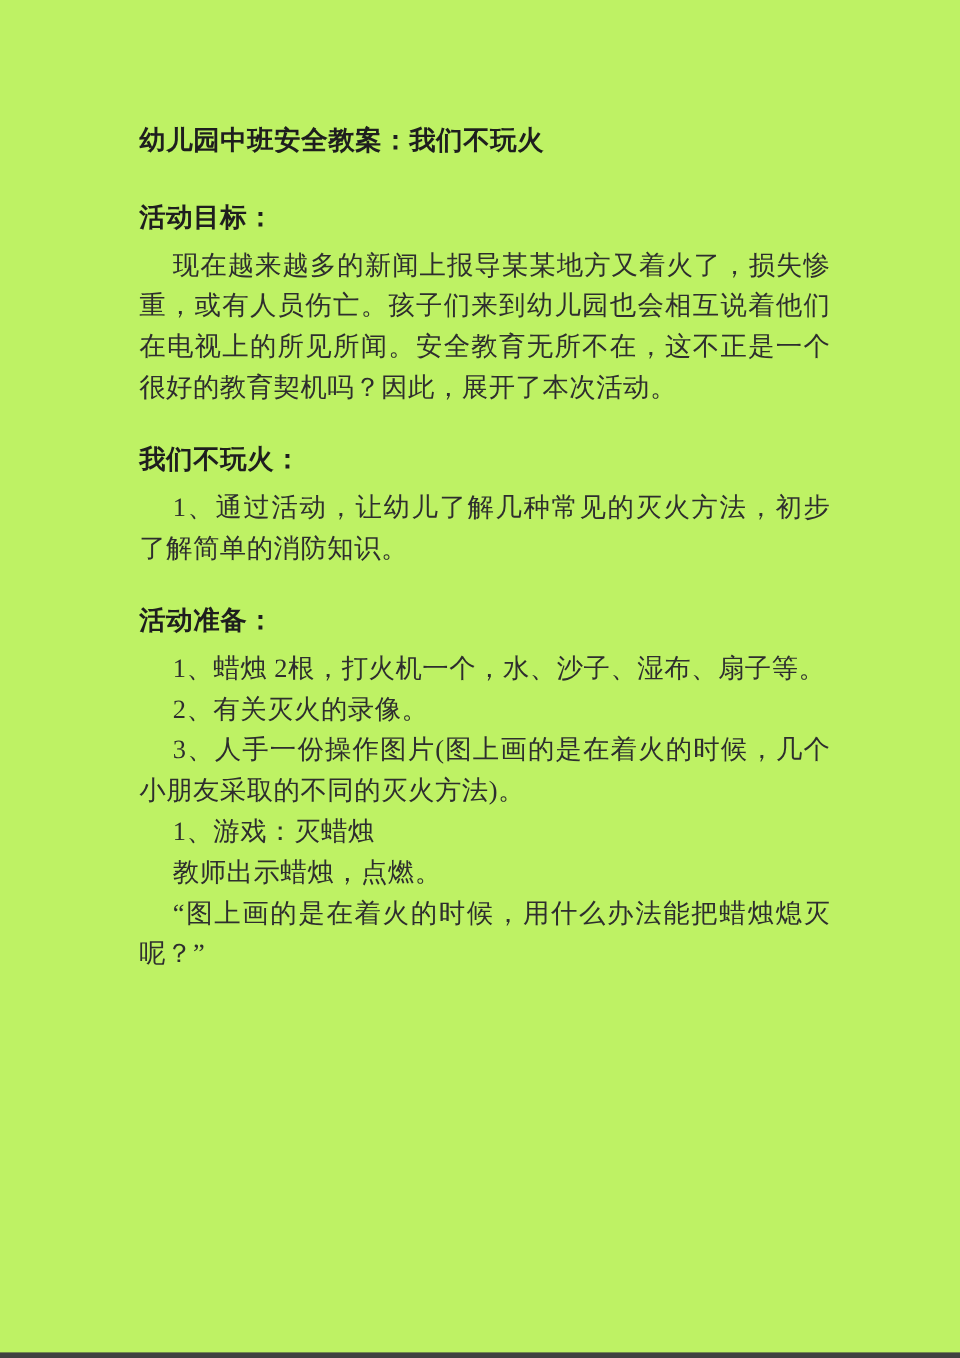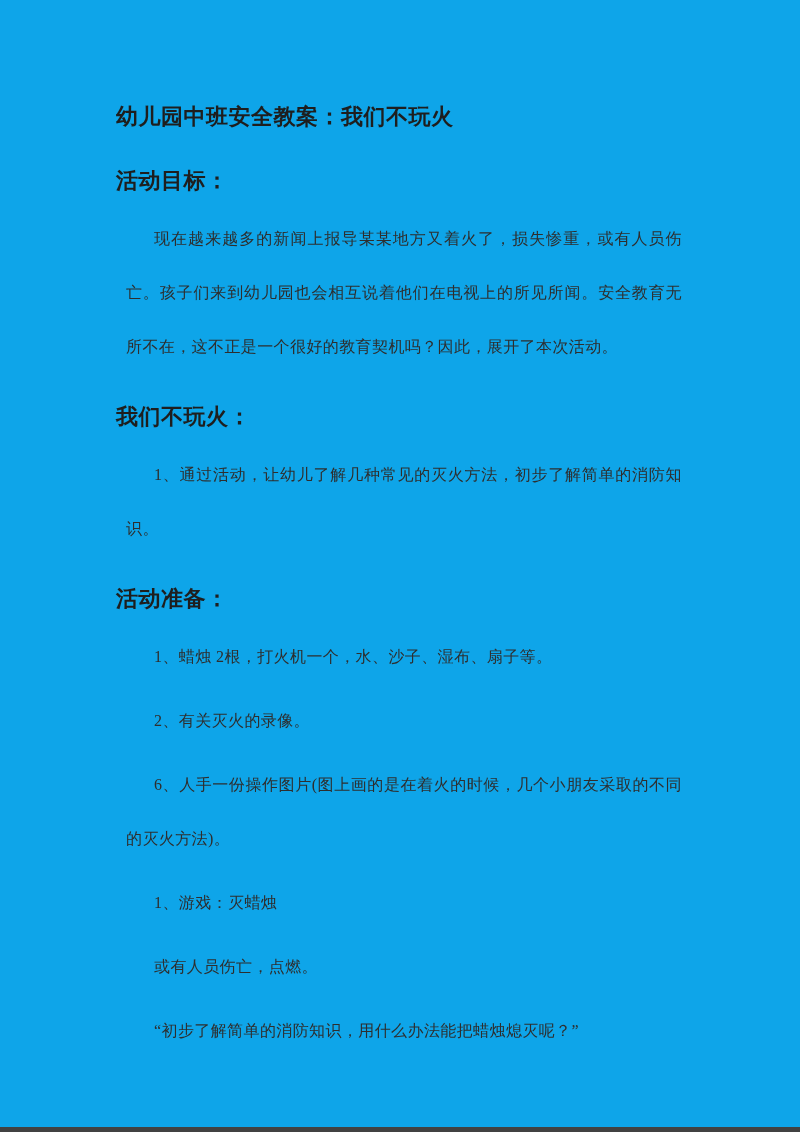--- a/index.html
+++ b/index.html
@@ -4,21 +4,21 @@
 <style>
   html, body {
     margin: 0;
     padding: 0;
     background: #ffffff;
   }
   .page {
     position: relative;
     width: 800px;
     height: 1132px;
-    background: #0ea5e9;
+    background: #bef264;
     overflow: hidden;
     font-family: "Liberation Serif", "DejaVu Serif", serif;
     color: #282828;
   }
   .content {
     position: absolute;
     left: 116px;
     top: 96px;
     width: 576px;
   }
@@ -32,23 +32,23 @@
   }
   .section-heading {
     font-size: 22px;
     font-weight: bold;
     line-height: 42px;
     margin: 22px 0 2px 0;
     letter-spacing: 0.5px;
     color: #1e1e1e;
   }
   .para {
-    font-size: 16px;
-    line-height: 54px;
-    margin: 10px;
+    font-size: 22px;
+    line-height: 34px;
+    margin: 0;
     text-indent: 28px;
     text-align: justify;
     letter-spacing: 0.4px;
     color: #2e2e2e;
   }
   .photo-edge {
     position: absolute;
     left: 0;
     bottom: 0;
     width: 100%;
@@ -71,25 +71,25 @@
 
     <section>
       <h2 class="section-heading">我们不玩火：</h2>
       <p class="para">1、通过活动，让幼儿了解几种常见的灭火方法，初步了解简单的消防知识。</p>
     </section>
 
     <section>
       <h2 class="section-heading">活动准备：</h2>
       <p class="para">1、蜡烛 2根，打火机一个，水、沙子、湿布、扇子等。</p>
       <p class="para">2、有关灭火的录像。</p>
-      <p class="para">6、人手一份操作图片(图上画的是在着火的时候，几个小朋友采取的不同的灭火方法)。</p>
+      <p class="para">3、人手一份操作图片(图上画的是在着火的时候，几个小朋友采取的不同的灭火方法)。</p>
     </section>
 
     <section>
       <p class="para">1、游戏：灭蜡烛</p>
-      <p class="para">或有人员伤亡，点燃。</p>
-      <p class="para">“初步了解简单的消防知识，用什么办法能把蜡烛熄灭呢？”</p>
+      <p class="para">教师出示蜡烛，点燃。</p>
+      <p class="para">“图上画的是在着火的时候，用什么办法能把蜡烛熄灭呢？”</p>
     </section>
 
   </div>
 
   <div class="photo-edge"></div>
 </div>
 
 </body></html>

